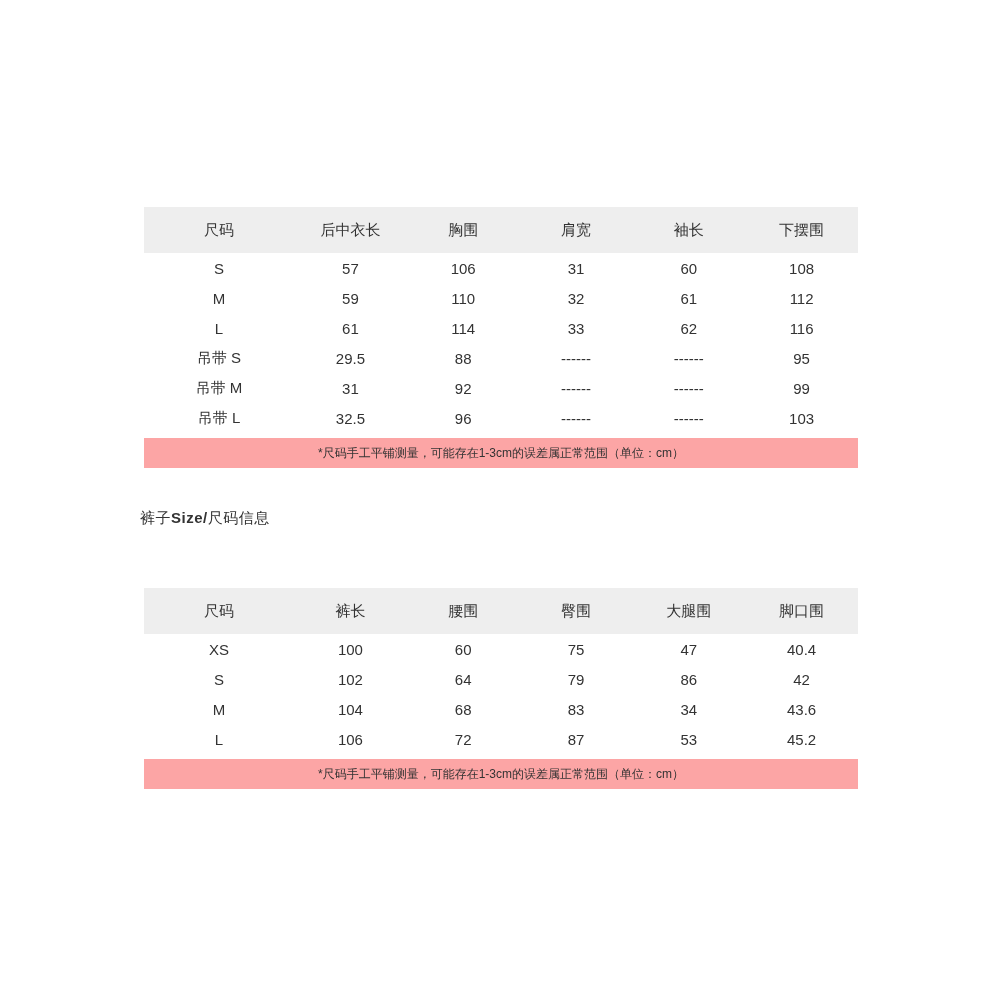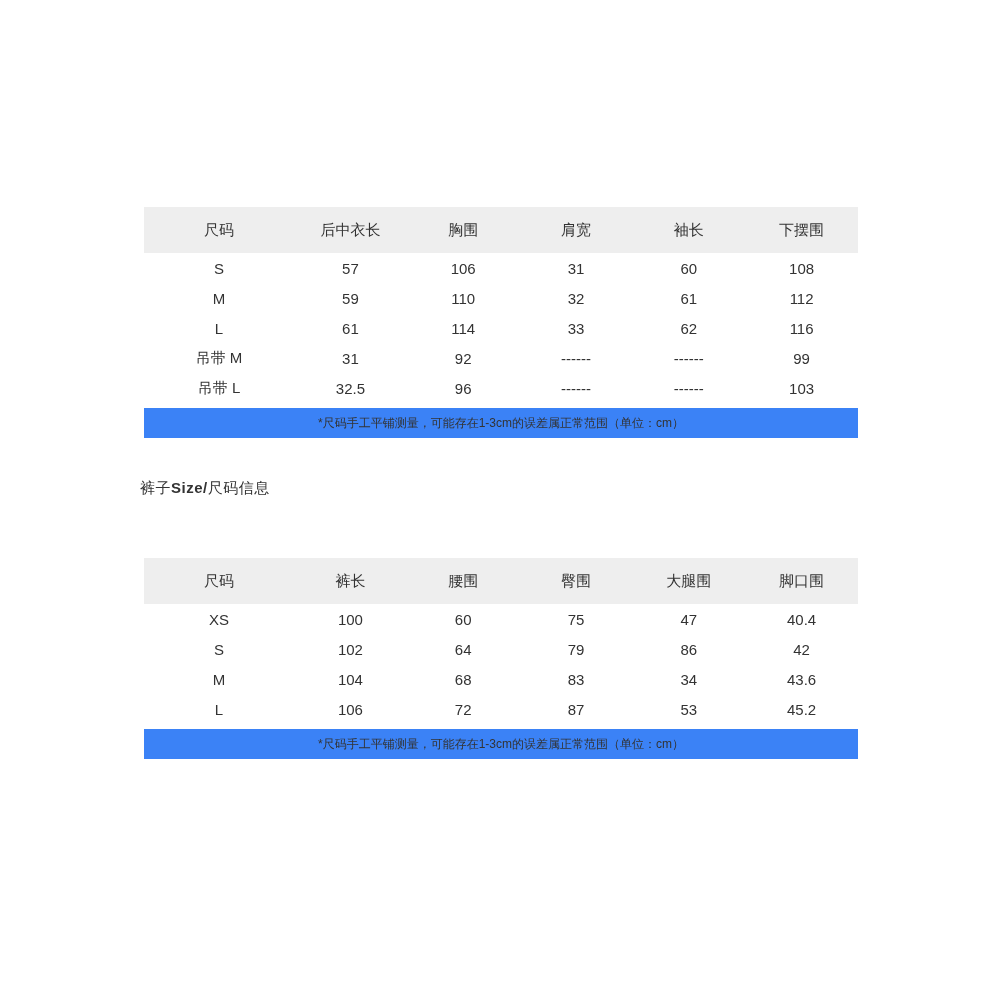--- a/index.html
+++ b/index.html
@@ -47,21 +47,21 @@
   table.size-table td {
     height: 30px;
     font-size: 15px;
     color: #333333;
     text-align: center;
     padding: 0;
     background: #ffffff;
   }
   .footnote {
     margin-top: 5px;
-    background: #3b82f6;
+    background: #fca5a5;
     height: 30px;
     line-height: 30px;
     text-align: center;
     font-size: 12px;
     color: #333333;
     white-space: nowrap;
   }
 </style>
 </head>
 <body>
@@ -107,20 +107,28 @@
           </tr>
           <tr>
             <td>L</td>
             <td>61</td>
             <td>114</td>
             <td>33</td>
             <td>62</td>
             <td>116</td>
           </tr>
           <tr>
+            <td>吊带 S</td>
+            <td>29.5</td>
+            <td>88</td>
+            <td>------</td>
+            <td>------</td>
+            <td>95</td>
+          </tr>
+          <tr>
             <td>吊带 M</td>
             <td>31</td>
             <td>92</td>
             <td>------</td>
             <td>------</td>
             <td>99</td>
           </tr>
           <tr>
             <td>吊带 L</td>
             <td>32.5</td>

